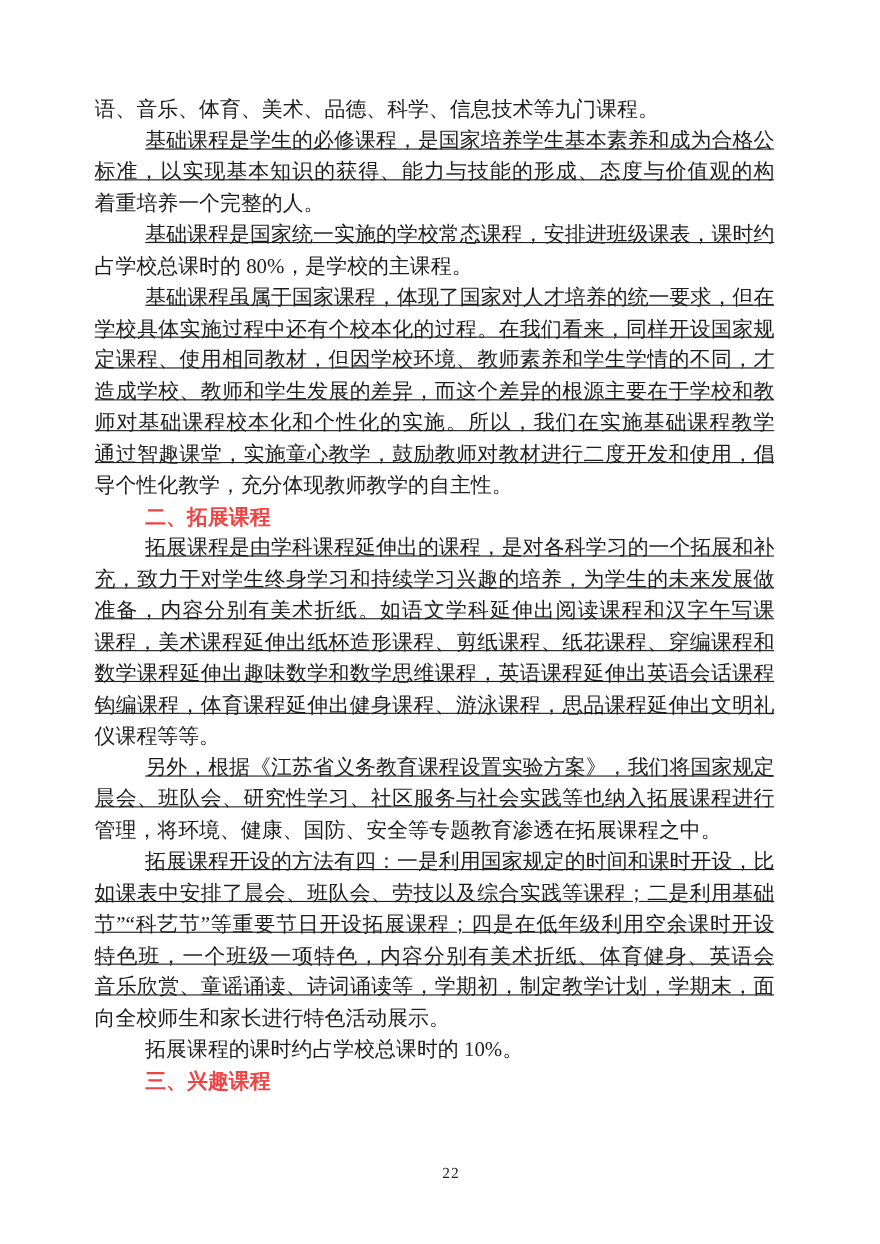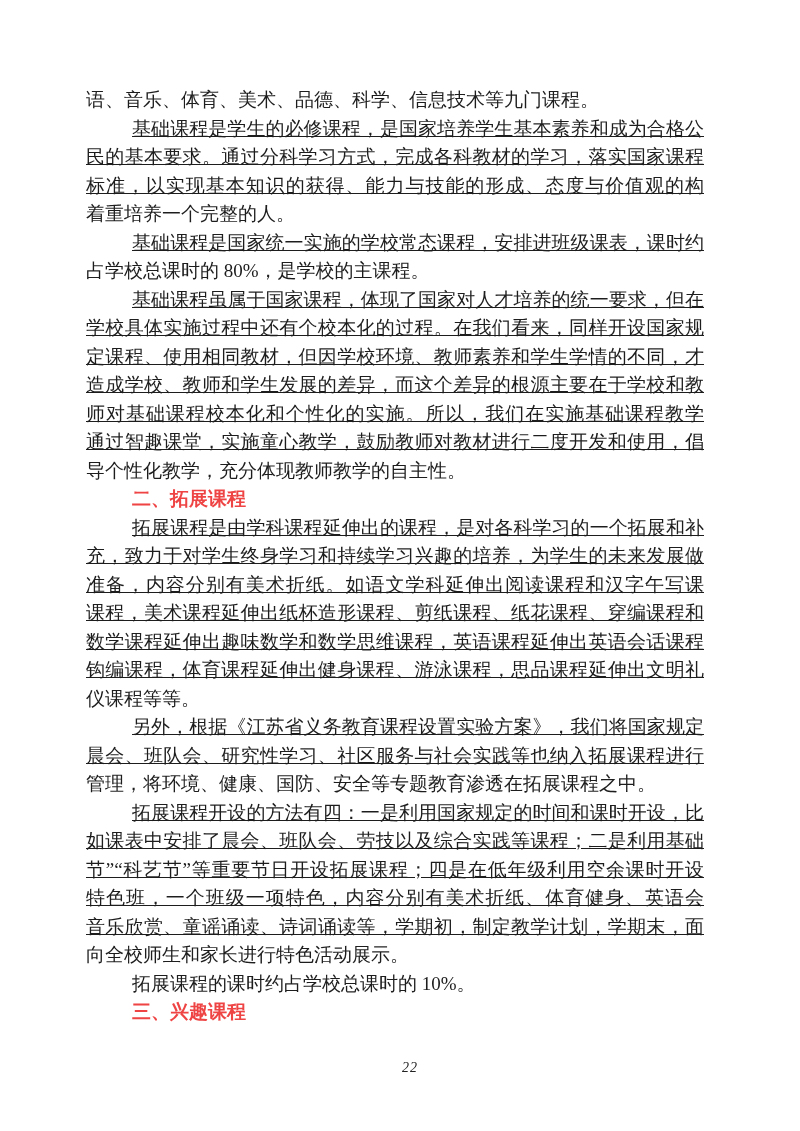--- a/index.html
+++ b/index.html
@@ -47,31 +47,29 @@
     position: absolute;
     left: 101px;
     top: 1058px;
     width: 618px;
     text-align: center;
   }
   .page-number {
     font-size: 14px;
     color: #222222;
     letter-spacing: 1px;
-    font-style: italic;
   }
 </style>
 </head>
 <body>
 
 <div class="page">
   <div class="text-block" id="lines-container">
       <div class="line">语、音乐、体育、美术、品德、科学、信息技术等九门课程。</div>
       <div class="line indent fill">基础课程是学生的必修课程，是国家培养学生基本素养和成为合格公</div>
-      <div class="line fill">民的基本要求。通过分科学习方式，完成各科教材的学习，落实国家课程</div>
       <div class="line fill">标准，以实现基本知识的获得、能力与技能的形成、态度与价值观的构建，</div>
       <div class="line">着重培养一个完整的人。</div>
       <div class="line indent fill">基础课程是国家统一实施的学校常态课程，安排进班级课表，课时约</div>
       <div class="line">占学校总课时的 80%，是学校的主课程。</div>
       <div class="line indent fill">基础课程虽属于国家课程，体现了国家对人才培养的统一要求，但在</div>
       <div class="line fill">学校具体实施过程中还有个校本化的过程。在我们看来，同样开设国家规</div>
       <div class="line fill">定课程、使用相同教材，但因学校环境、教师素养和学生学情的不同，才</div>
       <div class="line fill">造成学校、教师和学生发展的差异，而这个差异的根源主要在于学校和教</div>
       <div class="line fill">师对基础课程校本化和个性化的实施。所以，我们在实施基础课程教学时，</div>
       <div class="line fill">通过智趣课堂，实施童心教学，鼓励教师对教材进行二度开发和使用，倡</div>

